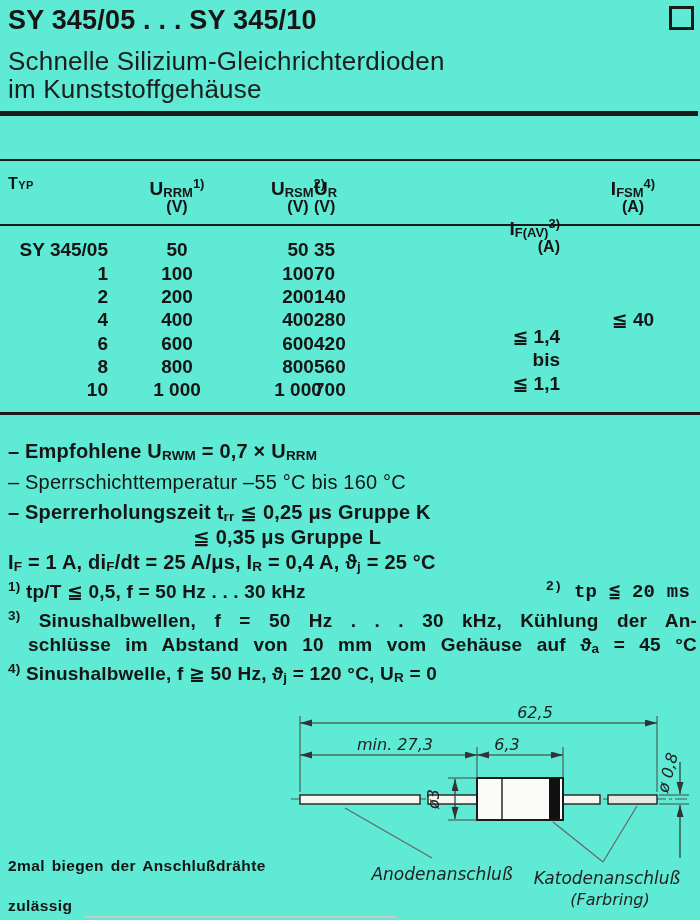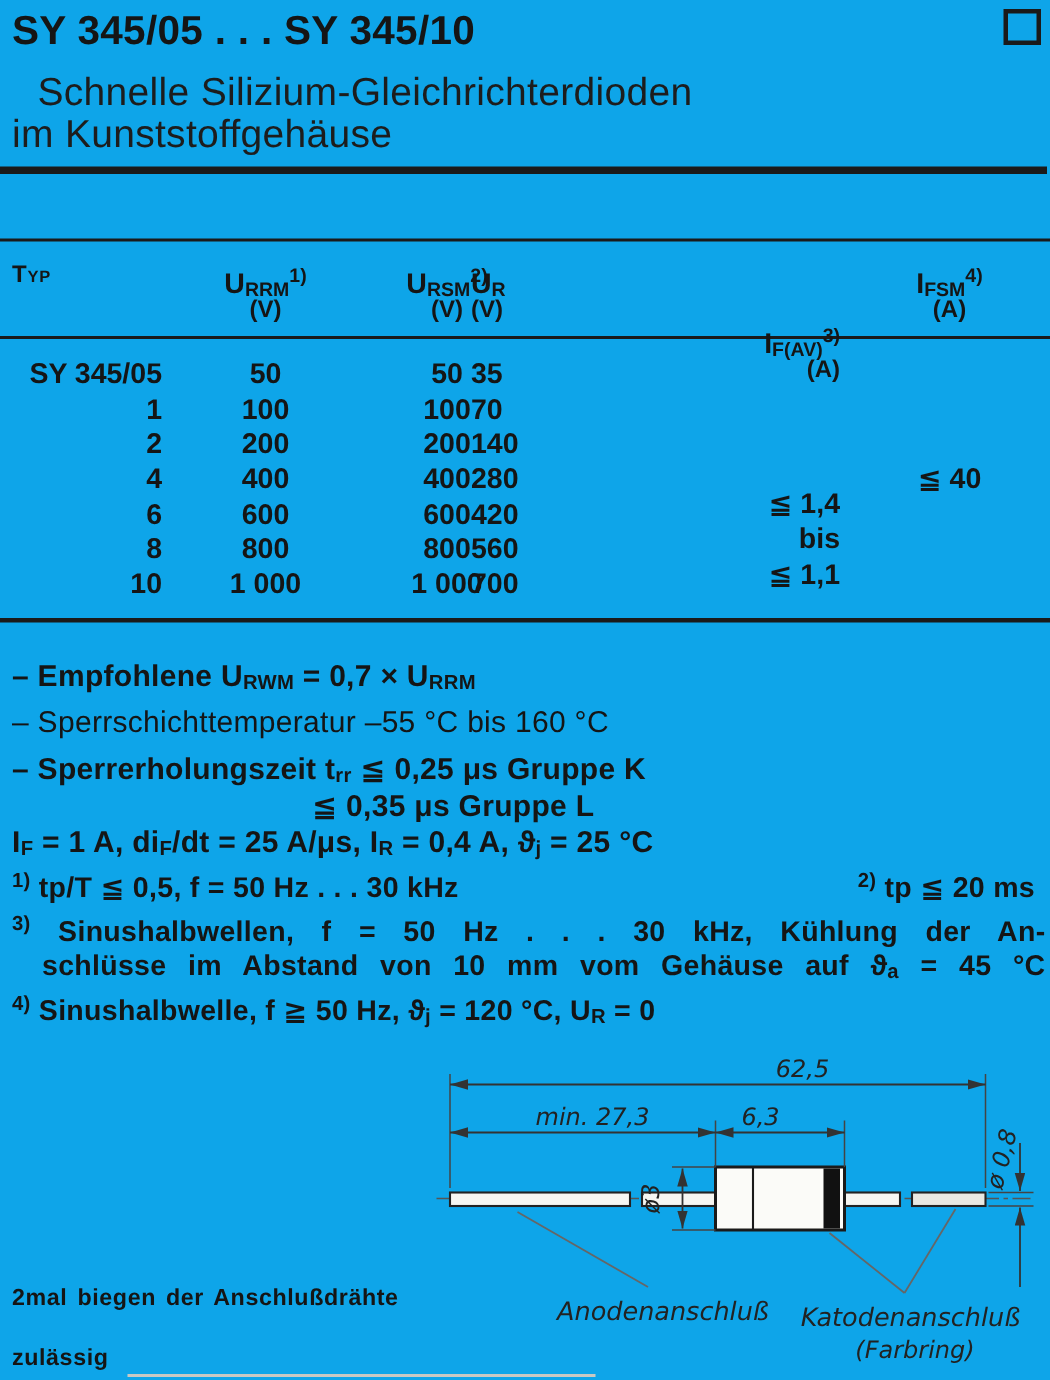--- a/index.html
+++ b/index.html
@@ -1,26 +1,26 @@
 <!DOCTYPE html>
 <html><head>
 <meta charset="utf-8">
 <style>
   html,body{margin:0;padding:0;}
   .page{
     position:relative; width:700px; height:920px; overflow:hidden;
-    background:#0ea5e9; color:#151515;
+    background:#5eead4; color:#151515;
     font-family:"Liberation Sans","DejaVu Sans",sans-serif;
   }
   .abs{position:absolute;}
   
   .title{top:5px; left:8px; font-size:27px; font-weight:700; letter-spacing:0.2px;}
   .corner-box{top:6px; left:669px; width:19px; height:18px; border:3px solid #1a1a1a; background:transparent;}
   .subtitle{left:8px; font-size:26px; font-weight:400; color:#1d1d1d; letter-spacing:0.2px;}
-  .sub1{top:46px;margin-left:17px;} .sub2{top:74px;}
+  .sub1{top:46px;} .sub2{top:74px;}
   .rule{background:#1a1a1a;}
   .rule-thick{top:111px; left:0; width:698px; height:5px;}
   .rule-t1{top:159px; left:0; width:700px; height:2px;}
   .rule-t2{top:224px; left:0; width:700px; height:2px;}
   .rule-t3{top:412px; left:0; width:700px; height:3px;}
   
   .th,.td{font-weight:700; font-size:19px; white-space:nowrap;}
   .hsym{top:172px; height:24px; line-height:24px;}
   .hunit{top:197px; height:20px; line-height:20px; font-size:16px; font-weight:700;}
   .typhead{left:8px; width:100px; text-align:left; font-variant:small-caps; font-size:16px; letter-spacing:0.5px;}
@@ -33,24 +33,24 @@
   .trow{left:0; width:612px; height:23px; line-height:23px;}
   .ss{font-size:13px; font-weight:700;}
   .subsc{vertical-align:-2px;}
   .supsc{vertical-align:7px;}
   
   .note{left:8px; white-space:nowrap; font-size:20px; letter-spacing:0.2px;}
   .w700{font-weight:700;} .w400{font-weight:400;}
   .n-rec {top:440px;}
   .n-temp{top:471px;}
   .n-trr {top:500px;}
-  .n-trr2{top:525px; left:193px;margin-left:15px;}
+  .n-trr2{top:525px; left:193px;}
   .n-cond{top:551px;}
   .n-fn1 {top:579px; font-size:19px;}
-  .n-fn2 {top:579px; left:auto; right:10px; font-size:19px;}
+  .n-fn2 {top:579px; left:auto; right:10px; font-size:19px;font-family:Liberation Mono, monospace;}
   .n-fn3a{top:608px; left:8px;  width:689px; white-space:normal; text-align:justify; text-align-last:justify; font-size:19px;}
   .n-fn3b{top:634px; left:28px; width:669px; white-space:normal; text-align:justify; text-align-last:justify; font-size:19px;}
   .n-fn4 {top:661px; font-size:19px;}
   .note .ss{font-size:13.5px;}
   
   .bend{left:8px; font-size:15.5px; font-weight:700; letter-spacing:0.4px; word-spacing:2px; line-height:20px; white-space:nowrap;}
   .b1{top:856px;} .b2{top:876px;} .b3{top:896px;}
   .scan-edge{top:916px; left:85px; width:312px; height:2px; background:#c9c9c3;}
   
   .diagram{top:700px; left:285px; width:415px; height:220px;}

